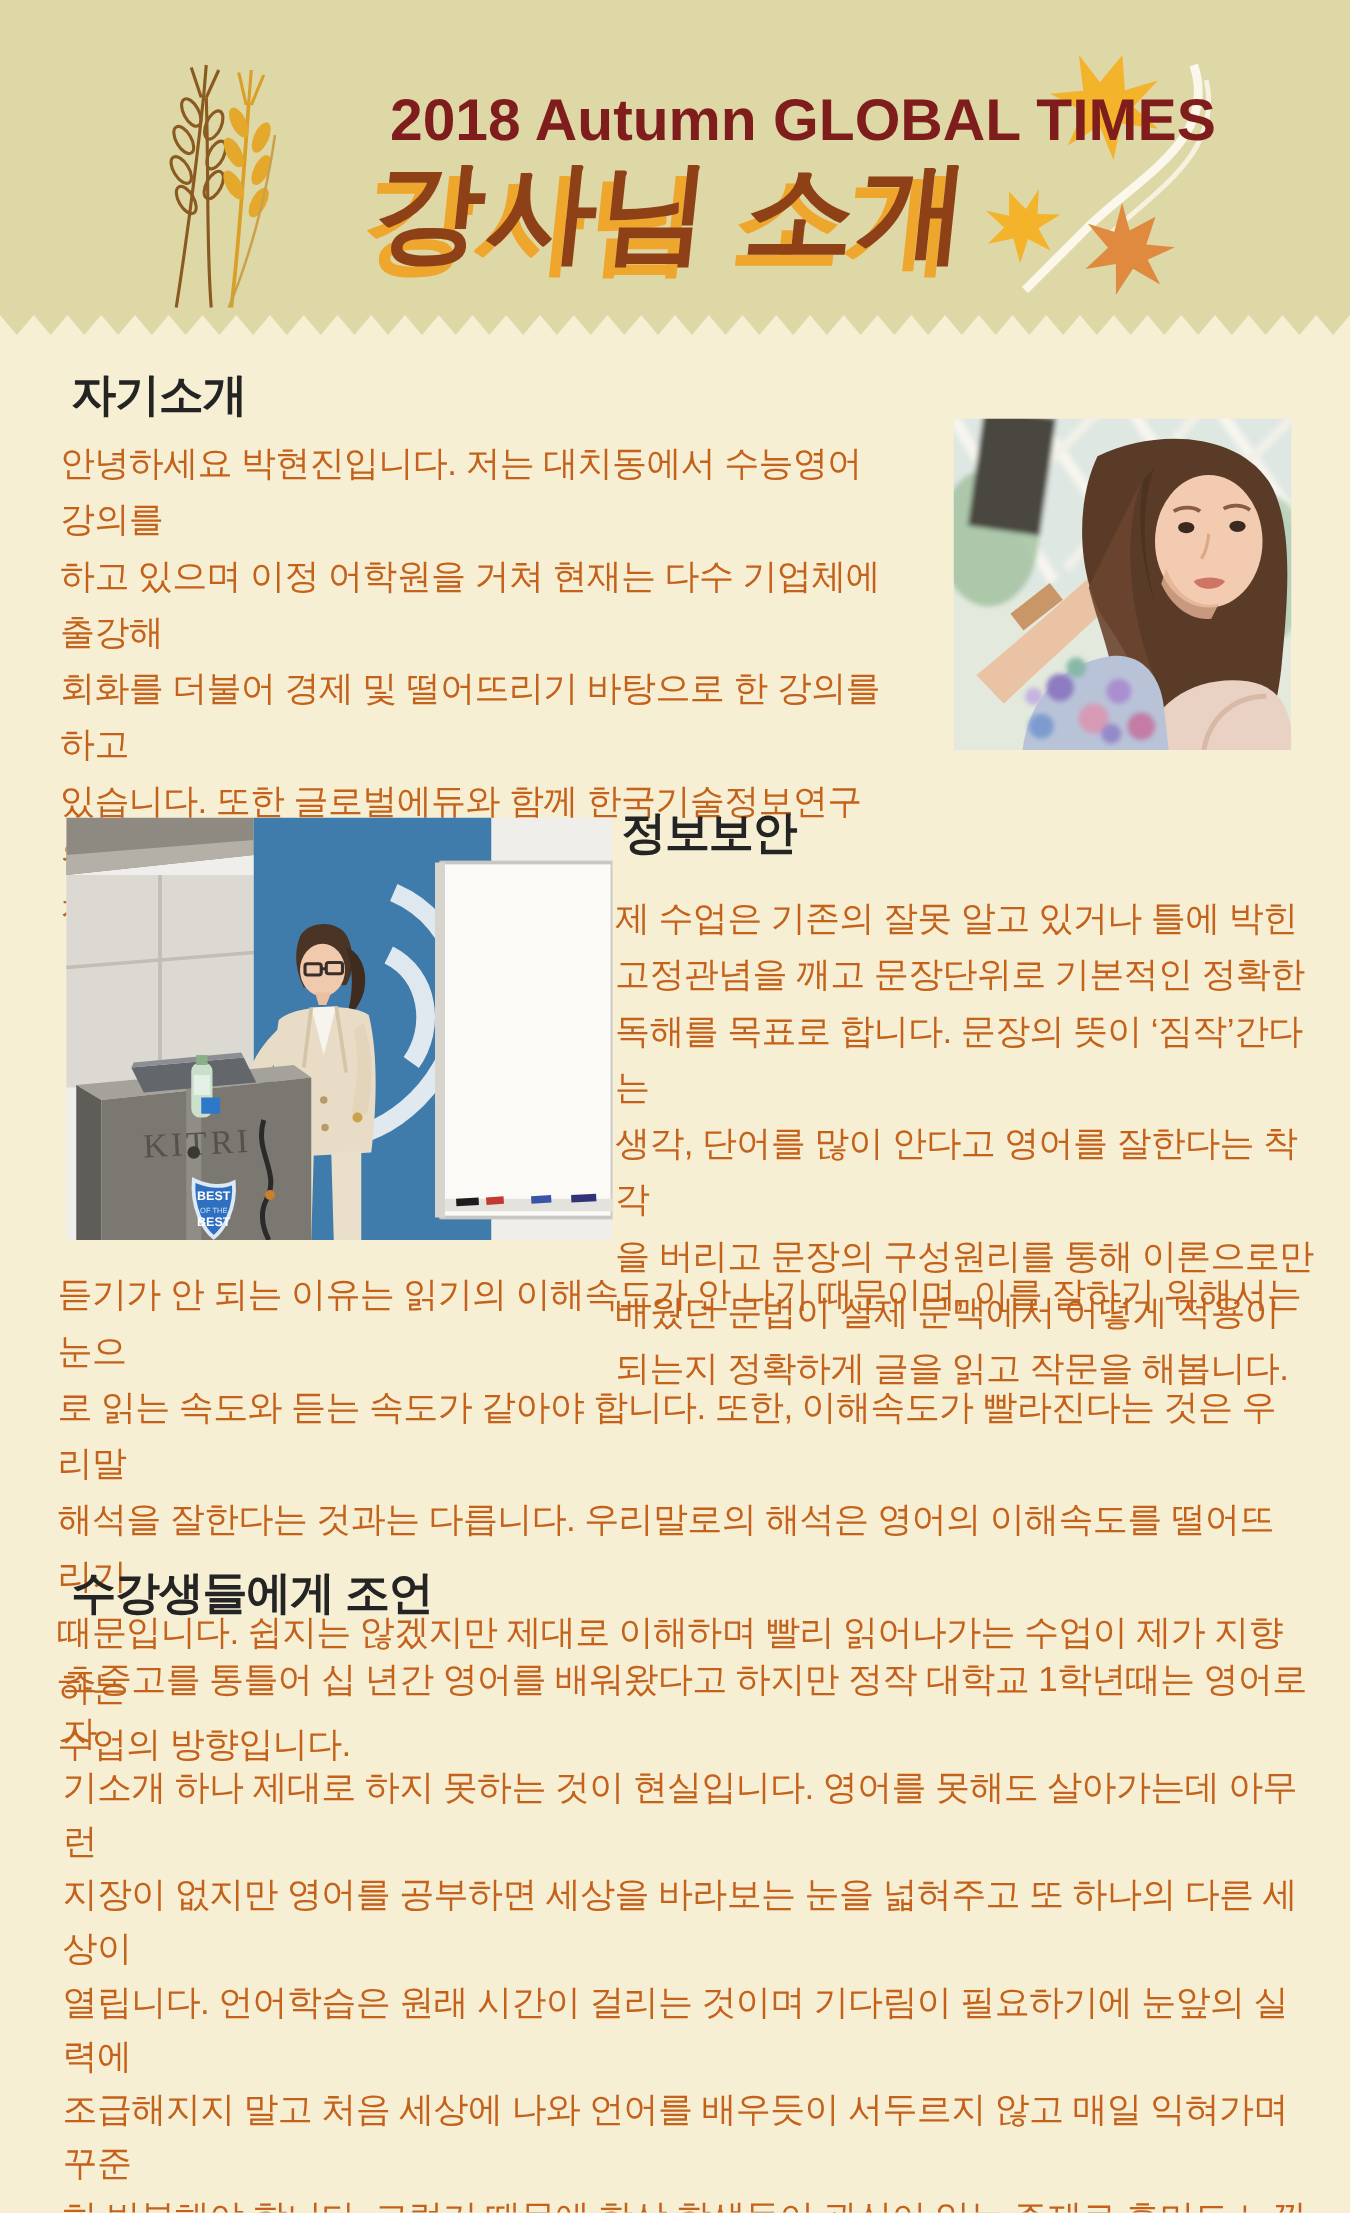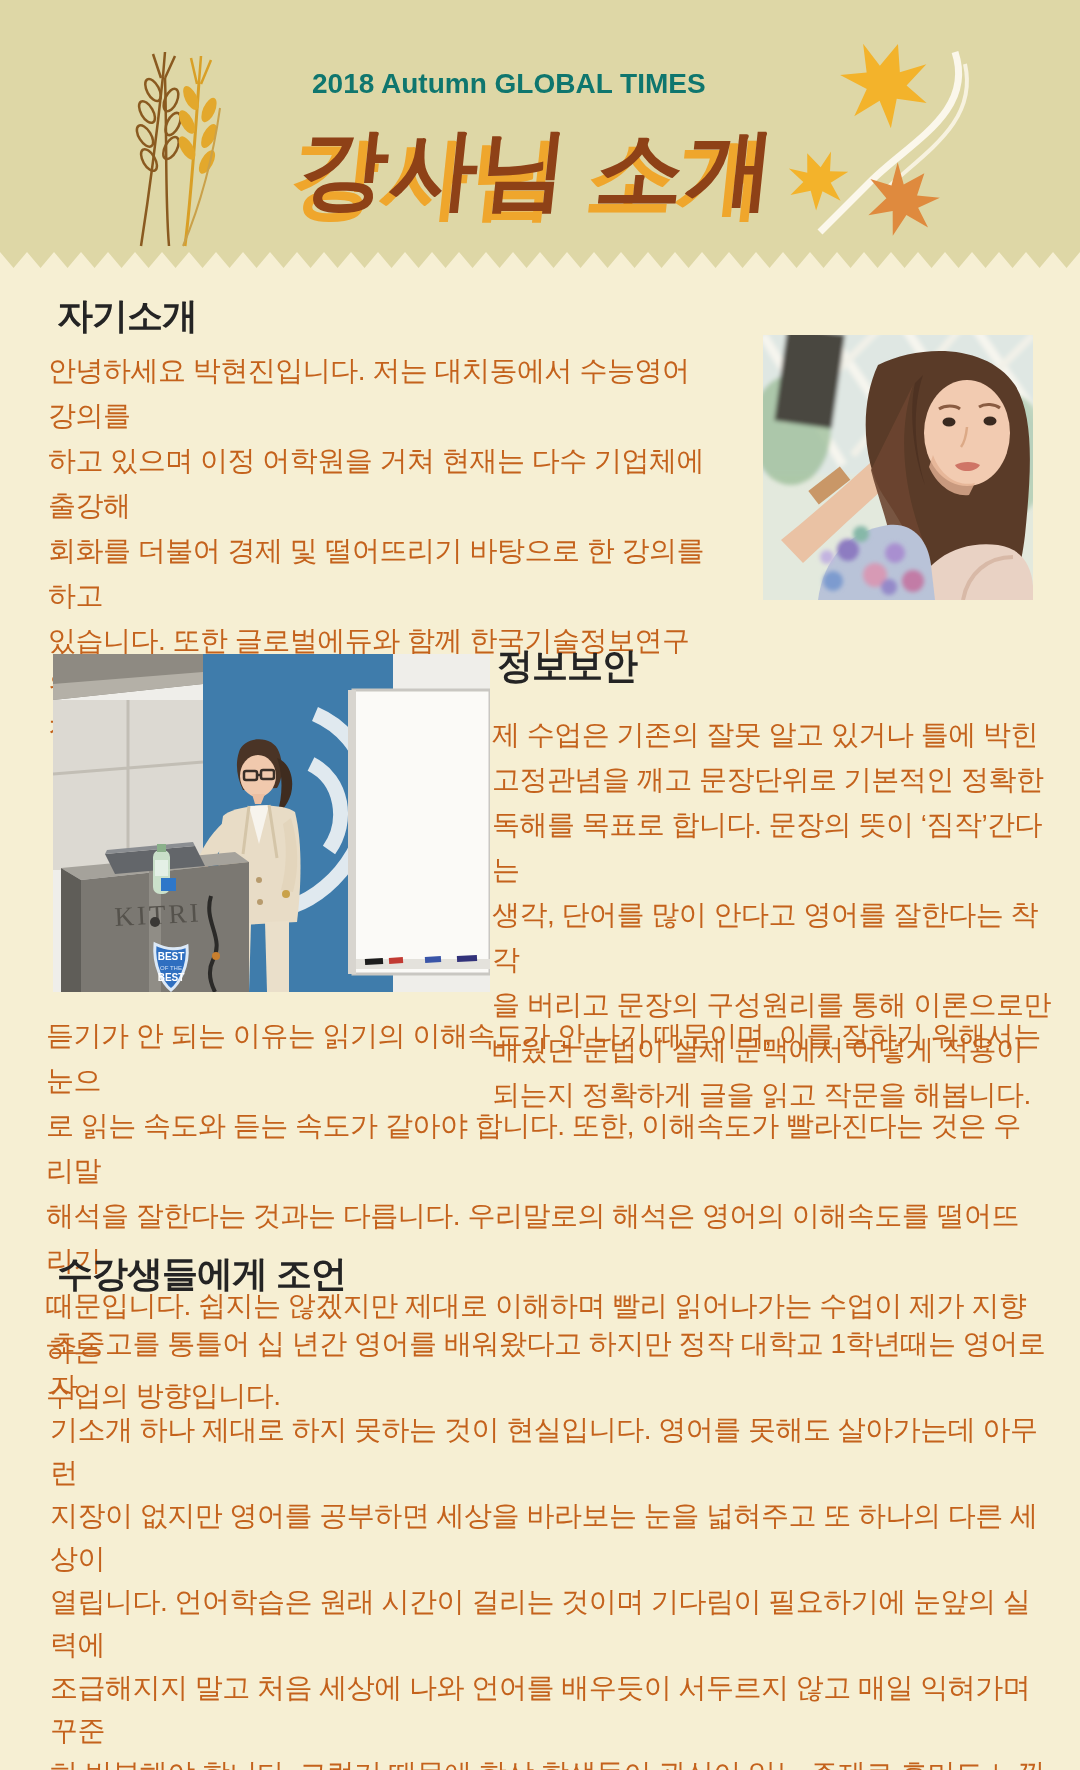--- a/index.html
+++ b/index.html
@@ -7,21 +7,21 @@
     width:1080px;height:1770px;position:relative;overflow:hidden;
     background:#f6efd3;
     font-family:"Liberation Sans","DejaVu Sans",sans-serif;
   }
   .page{position:absolute;inset:0;}
   
   .header-band{position:absolute;left:0;top:0;width:1080px;height:252px;background:#ded7a6;}
   .zigzag{position:absolute;left:0;top:252px;width:1080px;height:16px;display:block;}
   .kicker{
     position:absolute;left:312px;top:68px;
-    font-size:28px;font-weight:700;color:#0f766e;letter-spacing:0px;white-space:nowrap;
+    font-size:47px;font-weight:700;color:#7f1d1d;letter-spacing:0px;white-space:nowrap;
   }
   .big-title{
     position:absolute;left:300px;top:110px;
     font-size:88px;font-weight:800;color:#8e4117;white-space:nowrap;
     transform:skewX(-6deg);letter-spacing:2px;
     text-shadow:-9px 9px 0 #efa62c;
   }
   .deco{position:absolute;}
   
   .sec-heading{

